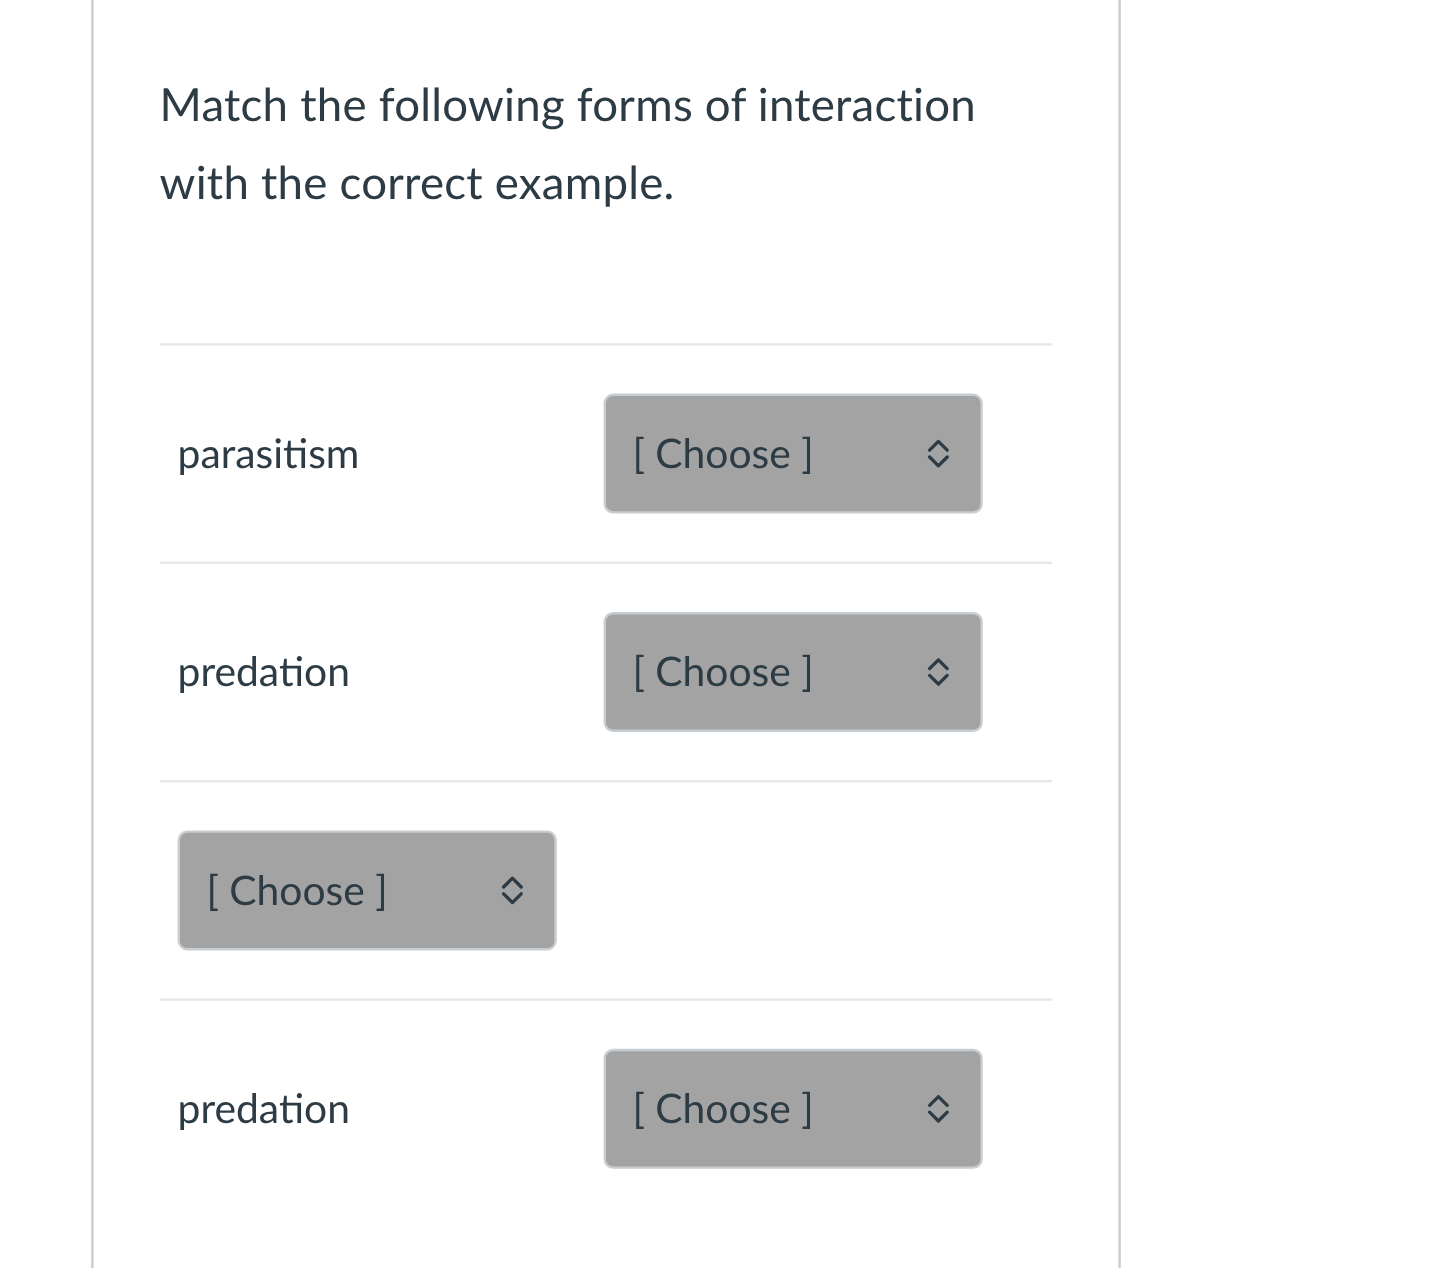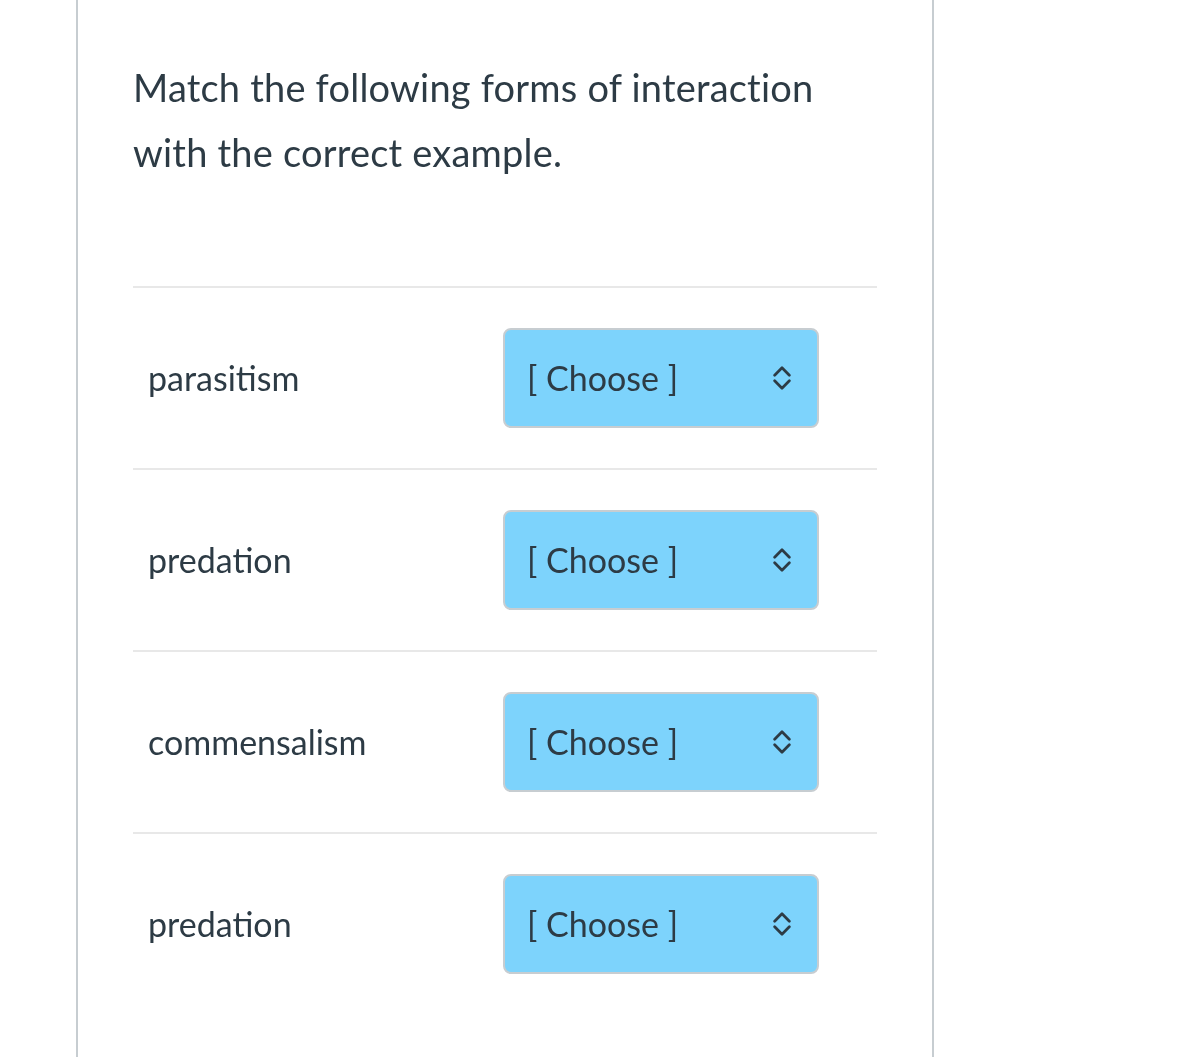--- a/index.html
+++ b/index.html
@@ -54,21 +54,21 @@
   .select {
     position: relative;
     display: inline-flex;
     align-items: center;
     border: 2px solid #c7cdd1;
     border-radius: 8px;
     height: 100px;
     width: 316px;
     padding: 0 22px;
     box-sizing: border-box;
-    background: #7dd3fc;
+    background: #a3a3a3;
     cursor: pointer;
     gap: 35px;
   }
   .select .value {
     font-size: 34px;
     color: #2d3b45;
     flex: 1;
     text-align: left;
   }
   .select .chev {
@@ -118,21 +118,20 @@
                 <path d="M4 10 L12 2 L20 10" fill="none" stroke="#2d3b45" stroke-width="3" stroke-linecap="round" stroke-linejoin="round"></path>
               </svg>
             <svg viewBox="0 0 24 12" width="22" height="11">
                 <path d="M4 2 L12 10 L20 2" fill="none" stroke="#2d3b45" stroke-width="3" stroke-linecap="round" stroke-linejoin="round"></path>
               </svg>
           </span>
         </div>
       </div>
 
       <div class="match-row">
-        <div class="match-label">commensalism</div>
         <div class="select" role="button">
           <span class="value">[ Choose ]</span>
           <span class="chev">
             <svg viewBox="0 0 24 12" width="22" height="11">
                 <path d="M4 10 L12 2 L20 10" fill="none" stroke="#2d3b45" stroke-width="3" stroke-linecap="round" stroke-linejoin="round"></path>
               </svg>
             <svg viewBox="0 0 24 12" width="22" height="11">
                 <path d="M4 2 L12 10 L20 2" fill="none" stroke="#2d3b45" stroke-width="3" stroke-linecap="round" stroke-linejoin="round"></path>
               </svg>
           </span>

